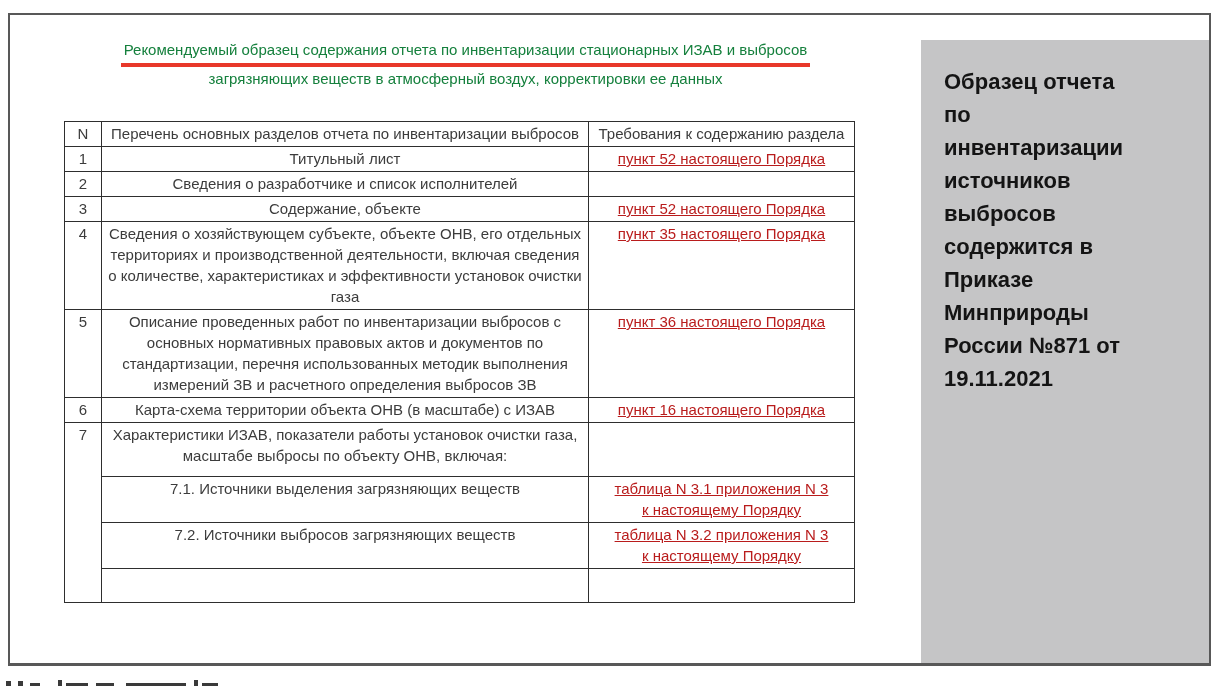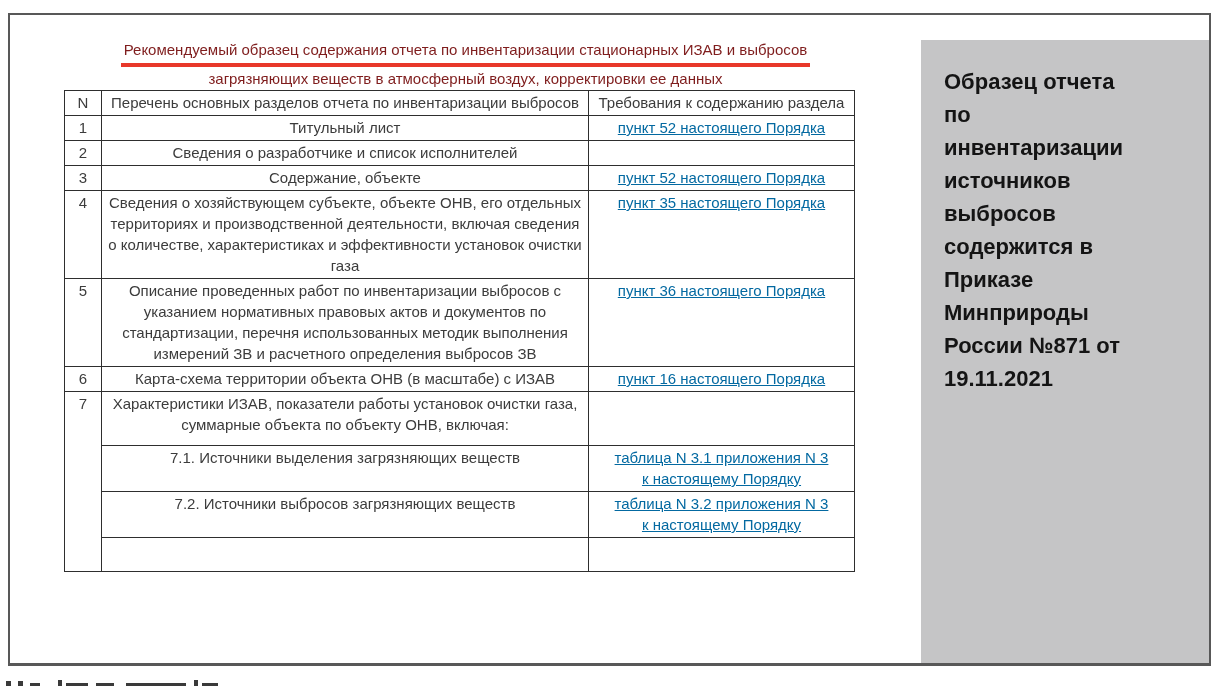--- a/index.html
+++ b/index.html
@@ -22,21 +22,22 @@
   }
   .doc {
     flex: 1 1 auto;
     padding-top: 23px;
     overflow: hidden;
   }
   .title-wrap {
     text-align: center;
     font-size: 15px;
     line-height: 23px;
-    color: #7f1d1d;
+    color: #15803d;
+    margin-bottom: 31px;
   }
   .title-line1 {
     display: inline-block;
     border-bottom: 4px solid #e8382a;
     padding: 0 3px 2px 3px;
   }
   table.contents {
     table-layout: fixed;
     width: 790px;
     margin-left: 54px;
@@ -50,21 +51,21 @@
     text-align: center;
     vertical-align: top;
     padding: 1px 6px 2px 6px;
     overflow: hidden;
   }
   .contents th { font-weight: normal; }
   col.c-n { width: 37px; }
   col.c-s { width: 487px; }
   col.c-r { width: 266px; }
   a.doc-link {
-    color: #0369a1;
+    color: #b91c1c;
     text-decoration: underline;
     white-space: pre-line;
     cursor: pointer;
   }
   tr.sub-row td { }
   tr.row-7 td.scol { padding-bottom: 10px; }
   tr.cut-row td { height: 34px; }
   .sidebar {
     flex: 0 0 288px;
     background: #c5c5c6;
@@ -125,31 +126,31 @@
         <td class="scol">Содержание, объекте</td>
         <td class="rcol"><a class="doc-link">пункт 52 настоящего Порядка</a></td>
       </tr>
       <tr>
         <td class="ncol">4</td>
         <td class="scol">Сведения о хозяйствующем субъекте, объекте ОНВ, его отдельных территориях и производственной деятельности, включая сведения о количестве, характеристиках и эффективности установок очистки газа</td>
         <td class="rcol"><a class="doc-link">пункт 35 настоящего Порядка</a></td>
       </tr>
       <tr>
         <td class="ncol">5</td>
-        <td class="scol">Описание проведенных работ по инвентаризации выбросов с указанием нормативных правовых актов и документов по стандартизации, перечня использованных методик выполнения измерений ЗВ и расчетного определения выбросов ЗВ</td>
+        <td class="scol">Описание проведенных работ по инвентаризации выбросов с основных нормативных правовых актов и документов по стандартизации, перечня использованных методик выполнения измерений ЗВ и расчетного определения выбросов ЗВ</td>
         <td class="rcol"><a class="doc-link">пункт 36 настоящего Порядка</a></td>
       </tr>
       <tr>
         <td class="ncol">6</td>
         <td class="scol">Карта-схема территории объекта ОНВ (в масштабе) с ИЗАВ</td>
         <td class="rcol"><a class="doc-link">пункт 16 настоящего Порядка</a></td>
       </tr>
       <tr class="row-7">
         <td class="ncol" rowspan="4">7</td>
-        <td class="scol">Характеристики ИЗАВ, показатели работы установок очистки газа, суммарные объекта по объекту ОНВ, включая:</td>
+        <td class="scol">Характеристики ИЗАВ, показатели работы установок очистки газа, масштабе выбросы по объекту ОНВ, включая:</td>
         <td class="rcol"></td>
       </tr>
       <tr class="sub-row">
         <td class="scol">7.1. Источники выделения загрязняющих веществ</td>
         <td class="rcol"><a class="doc-link">таблица N 3.1 приложения N 3
 к настоящему Порядку</a></td>
       </tr>
       <tr class="sub-row">
         <td class="scol">7.2. Источники выбросов загрязняющих веществ</td>
         <td class="rcol"><a class="doc-link">таблица N 3.2 приложения N 3

